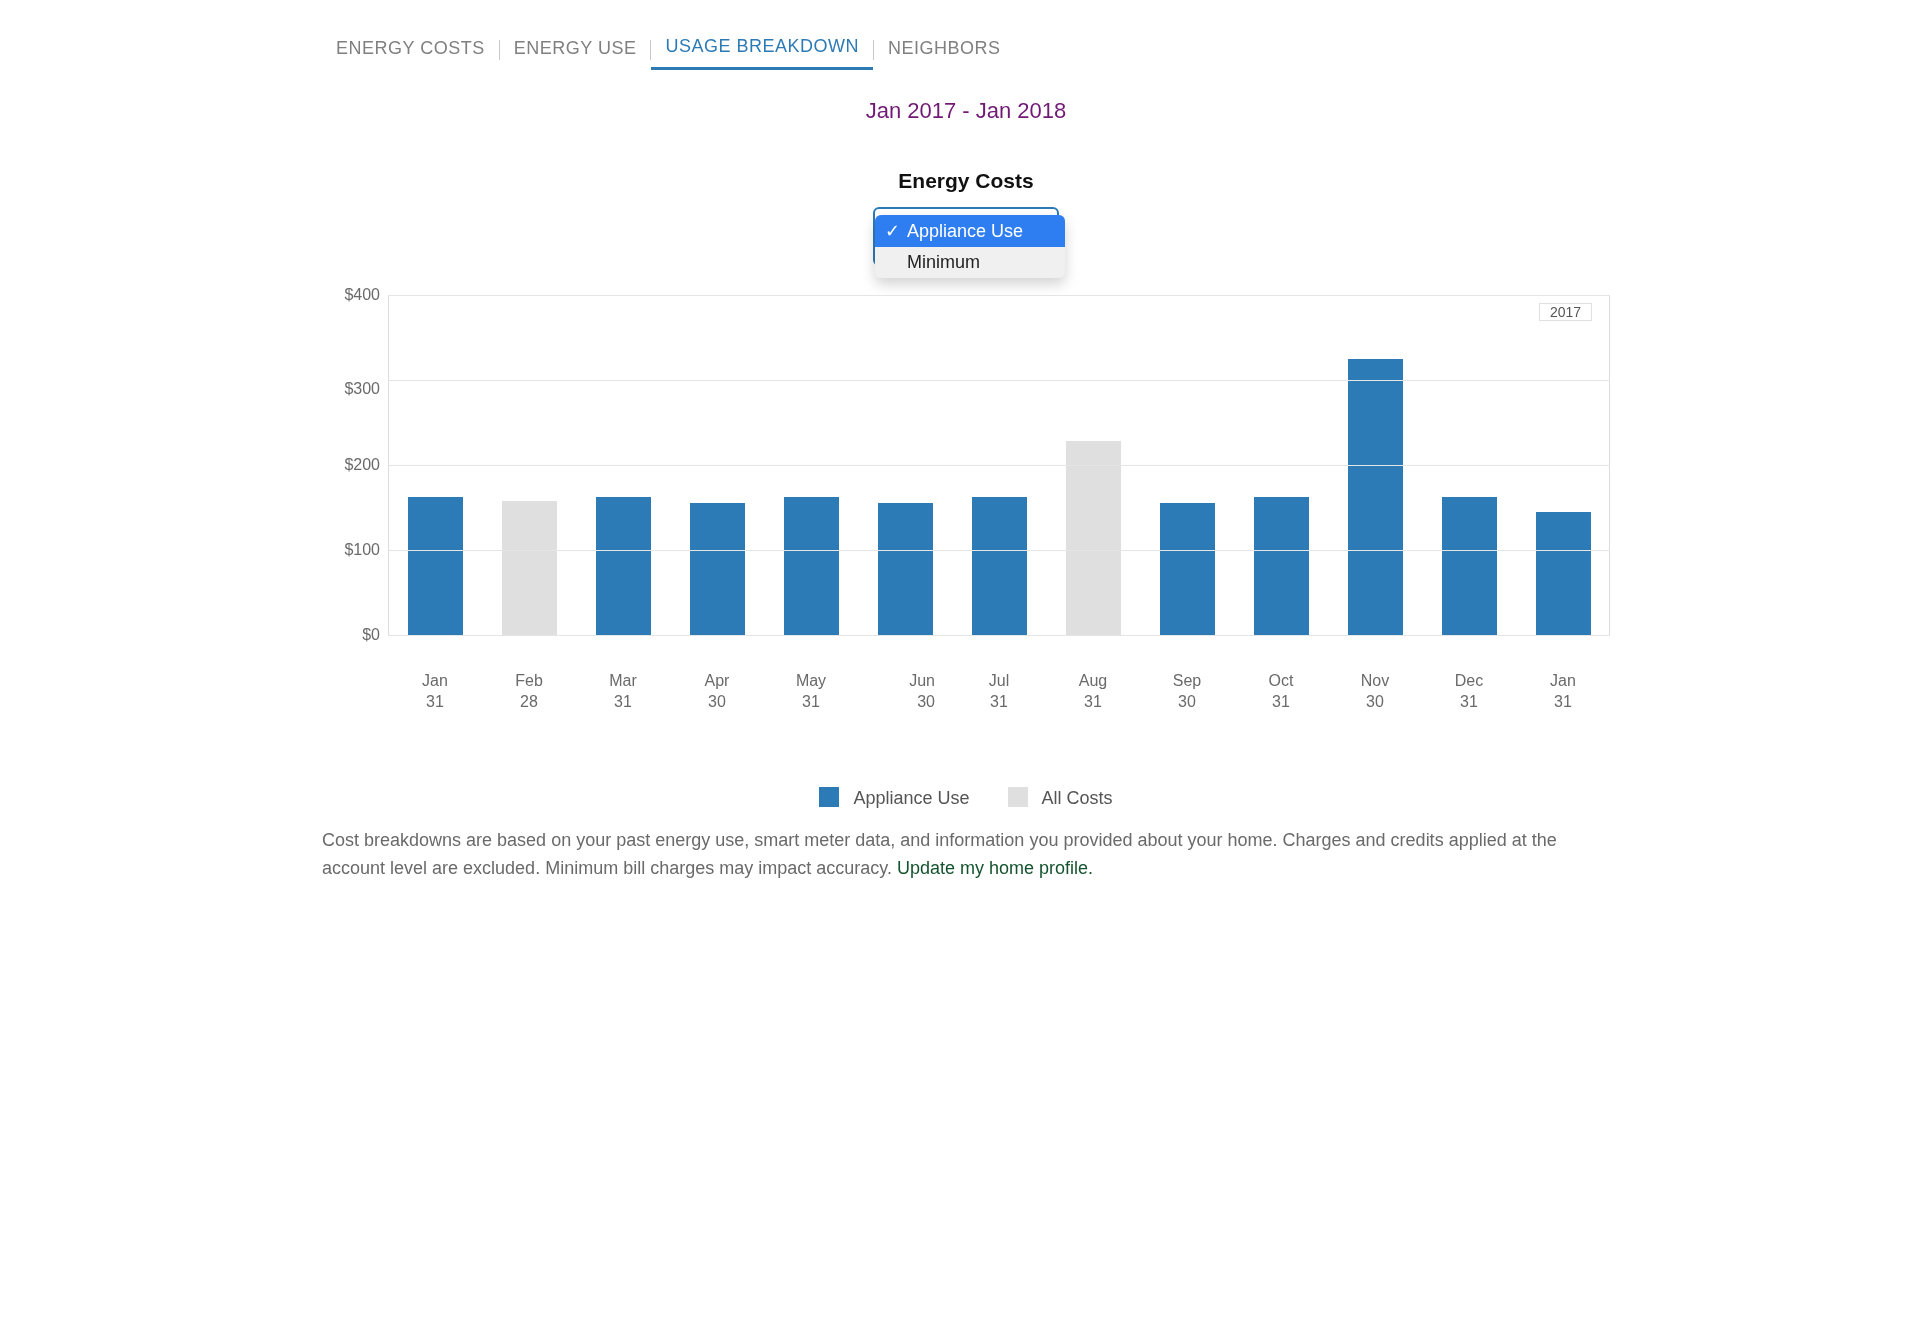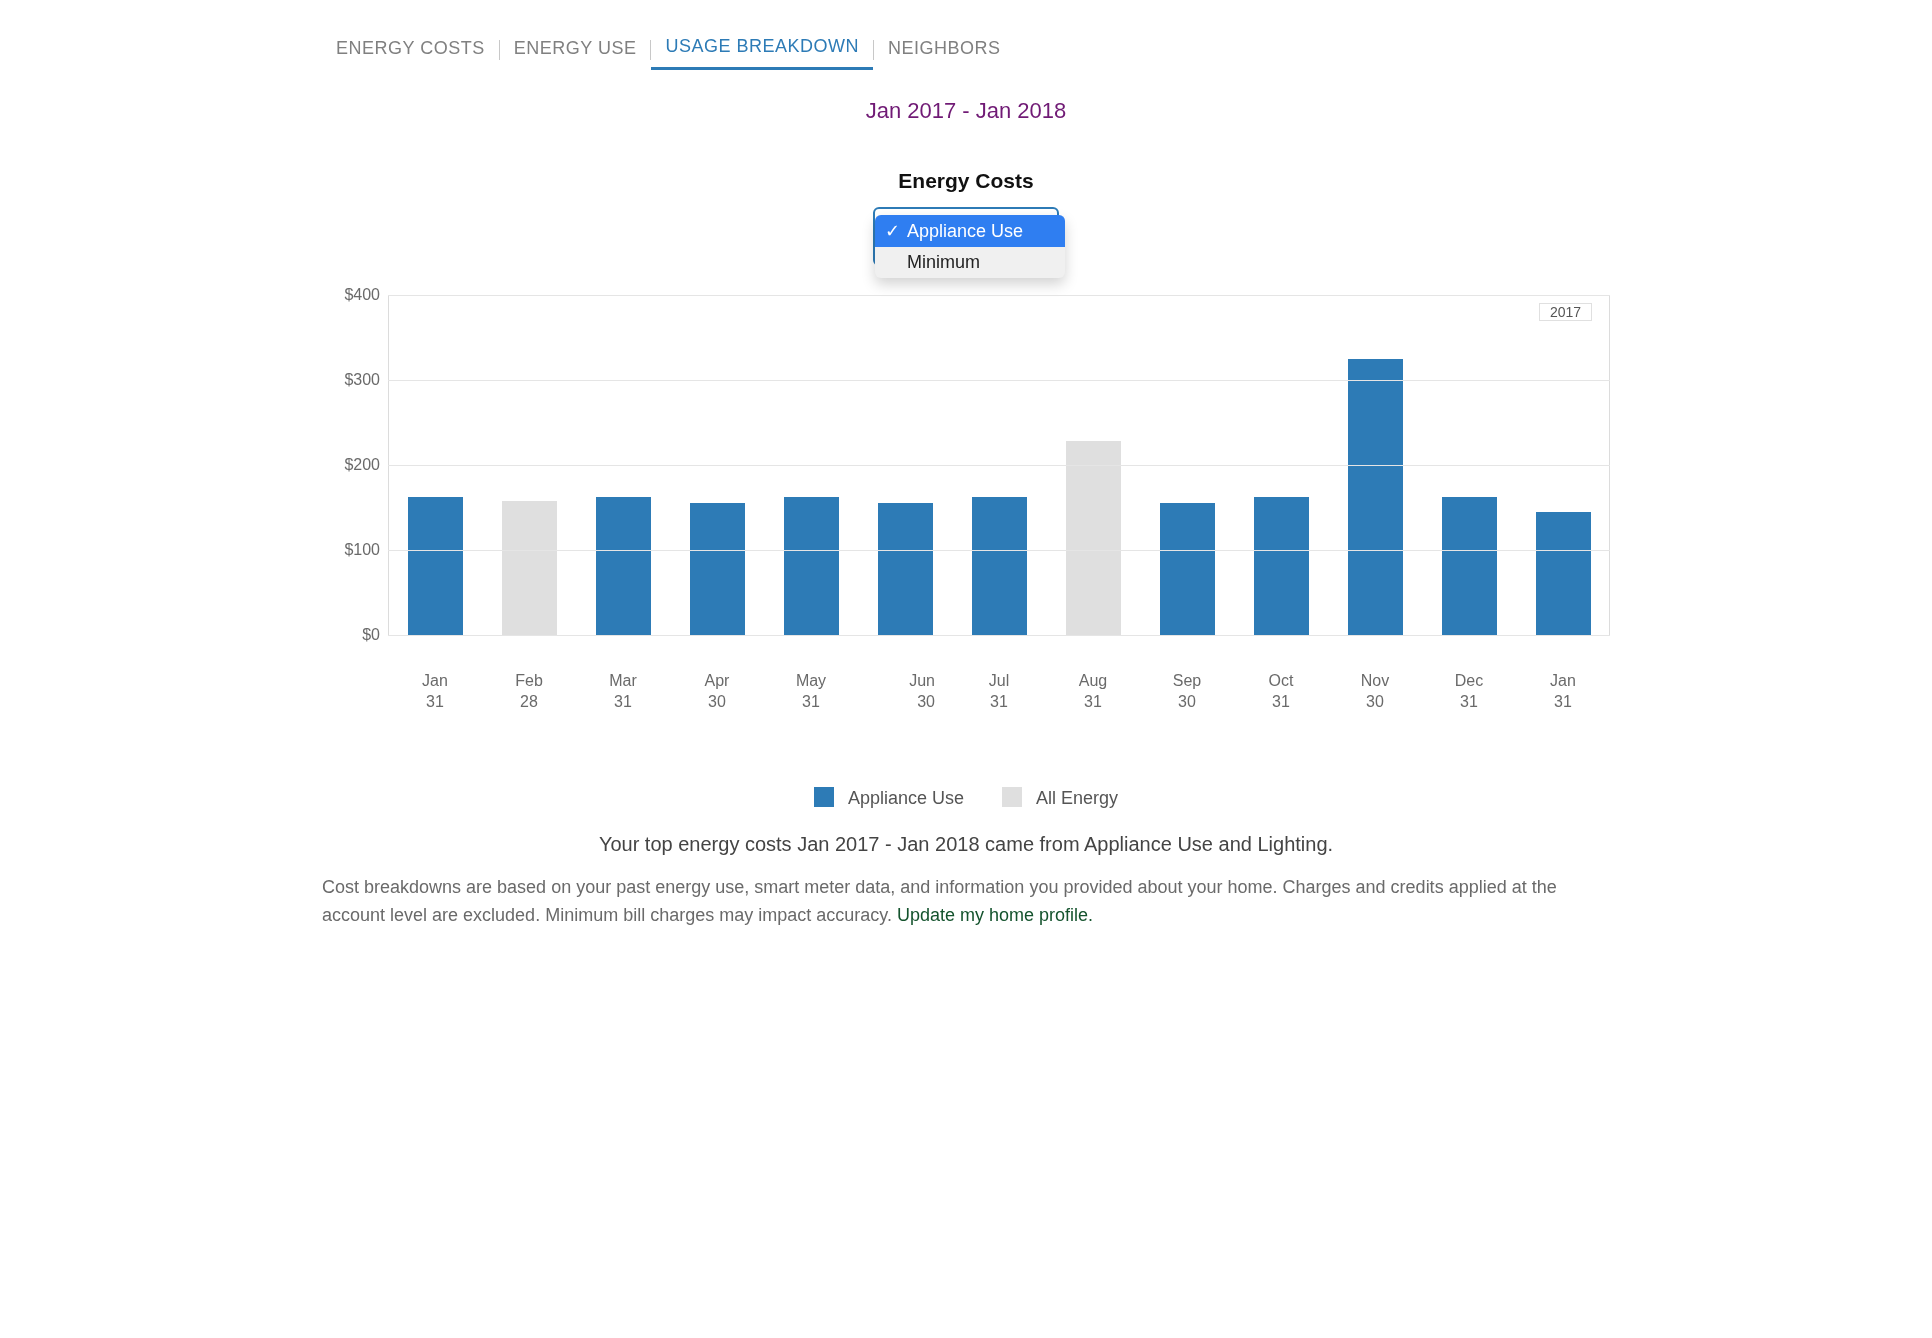--- a/index.html
+++ b/index.html
@@ -115,21 +115,21 @@
             <div class="bar primary" style="height: 123.25px;"></div>
           </div>
         </div>
     <div class="gridline" style="top: 340px;"></div>
         <div class="ytick" style="top: 340px;">$0</div>
         <div class="gridline" style="top: 255px;"></div>
         <div class="ytick" style="top: 255px; margin-left: 33px;">$100</div>
         <div class="gridline" style="top: 170px;"></div>
         <div class="ytick" style="top: 170px;">$200</div>
         <div class="gridline" style="top: 85px;"></div>
-        <div class="ytick" style="top: 85px;">$300</div>
+        <div class="ytick" style="top: 94px;">$300</div>
         <div class="gridline" style="top: 0px;"></div>
         <div class="ytick" style="top: 0px;">$400</div>
         <div class="year-badge" style="left: 1151px;">2017</div>
       </div>
     <div class="xlabels" id="xlabels" style="height: 46px;">
         <div class="xl" style="left: 17px; width: 60px;">Jan<br>31</div>
         <div class="xl" style="left: 111px; width: 60px;">Feb<br>28</div>
         <div class="xl" style="left: 205px; width: 60px;">Mar<br>31</div>
         <div class="xl" style="left: 299px; width: 60px;">Apr<br>30</div>
         <div class="xl" style="left: 393px; width: 60px;">May<br>31</div>
@@ -144,24 +144,23 @@
       </div>
   </div>
 
   <div class="legend">
     <span>
       <span class="swatch primary"></span>
       <span>Appliance Use</span>
     </span>
     <span>
       <span class="swatch other"></span>
-      <span>All Energy</span>
+      <span>All Costs</span>
     </span>
   </div>
 
-  <div class="summary">Your top energy costs Jan 2017 - Jan 2018 came from Appliance Use and Lighting.</div>
 
   <div class="faq-a">
     <span>Cost breakdowns are based on your past energy use, smart meter data, and information you provided about your home. Charges and credits applied at the account level are excluded. Minimum bill charges may impact accuracy. </span>
     <a href="#">Update my home profile.</a>
   </div>
 
 </div>
 
 </body></html>

